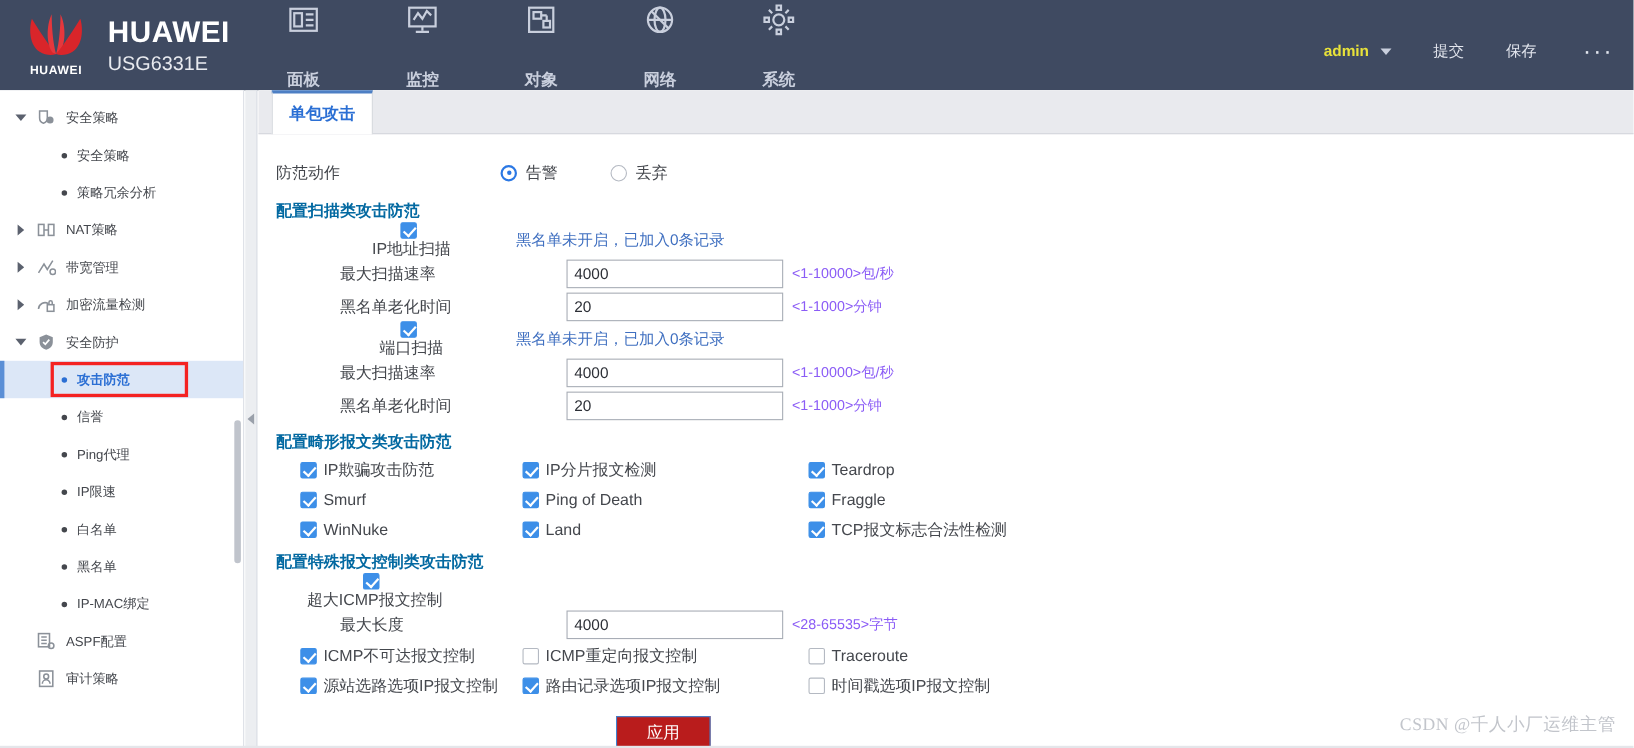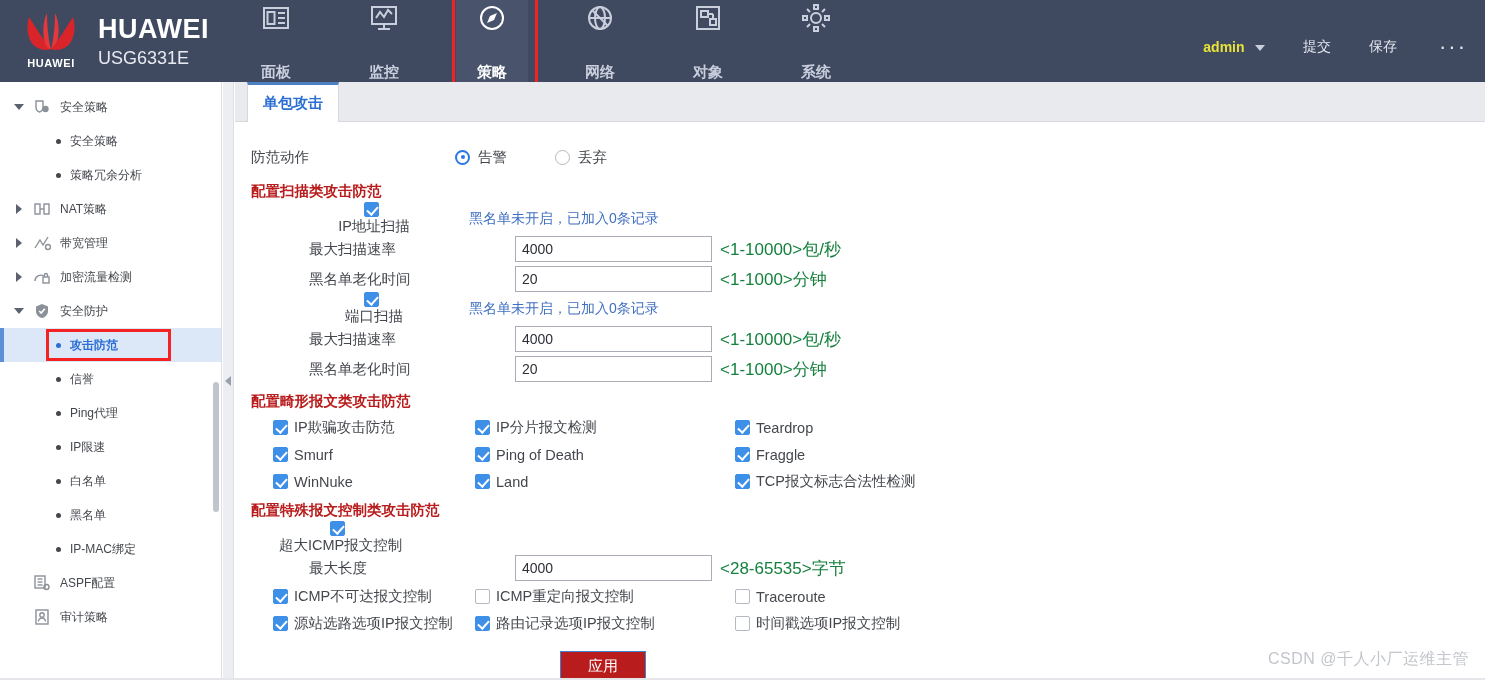--- a/index.html
+++ b/index.html
@@ -144,21 +144,21 @@
     display: flex; align-items: center; justify-content: center;
     color: #2b6fd4; font-size: 15px; font-weight: bold;
     cursor: pointer; padding: 0 14px;
   }
 
   #form { position: relative; padding: 18px 0 0 0; height: 557px; }
 
   .row { display: flex; align-items: center; height: 30px; }
   .lbl-col { width: 220px; padding-left: 16px; font-size: 14.5px; color: #44474d; }
   .section-title {
-    font-size: 14.5px; font-weight: bold; color: #b91c1c;
+    font-size: 14.5px; font-weight: bold; color: #0369a1;
     padding-left: 16px; margin-top: 8px; margin-bottom: 3px;
   }
 
   
   .cb {
     width: 15px; height: 15px; flex: 0 0 15px;
     border: 1px solid #b4b9c2; background: #ffffff;
     border-radius: 2px; position: relative; cursor: pointer;
   }
   .cb.on { background: #3d8fe8; border-color: #3d8fe8; }
@@ -182,38 +182,38 @@
   .indent-1 { padding-left: 38px; flex-direction: column; }
   .indent-2 { padding-left: 74px; }
 
   .inp {
     width: 197px; height: 26px;
     border: 1px solid #a8adb6; background: #ffffff;
     font-size: 14px; color: #2c2f36; padding: 0 6px;
     font-family: "Liberation Sans", sans-serif;
     outline: none;
   }
-  .hint { font-size: 17px; color: #15803d; margin-left: 8px; white-space: nowrap; }
+  .hint { font-size: 13px; color: #8b5cf6; margin-left: 8px; white-space: nowrap; }
 
   .grid3 { display: flex; align-items: center; height: 27px; }
   .col-a { width: 240px; padding-left: 38px; }
   .col-b { width: 260px; }
   .col-c { width: 300px; }
 
   .apply-wrap { display: flex; padding-left: 325px; margin-top: 14px; }
   .btn-apply {
     width: 86px; height: 30px; background: #b91c1c;
     color: #ffffff; font-size: 15px; border: 1px solid #3f82d0;
     cursor: pointer; font-family: "Liberation Sans", sans-serif;
     display:flex; align-items:center; justify-content:center;
   }
 
   #watermark {
     position: absolute; right: 16px; bottom: 10px;
-    color: #c2c5cb; font-size: 16px; letter-spacing: 0.5px;
+    color: #c2c5cb; font-size: 16px; letter-spacing: 0.5px; font-family: Liberation Serif, serif;
   }
   #bottom-rule {
     position: absolute; left: 0; bottom: 0; width: 1485px; height: 2px;
     background: #e4e6ea;
   }
 </style>
 </head>
 <body>
 
 <div id="header">
@@ -256,58 +256,49 @@
         <svg width="30" height="30" viewBox="0 0 30 30" fill="none" stroke="#c9cfdd" stroke-width="2">
           <rect x="3" y="4" width="24" height="17"></rect>
           <polyline points="7,15 11,9 15,14 19,7 23,11"></polyline>
           <line x1="15" y1="21" x2="15" y2="25"></line>
             <line x1="9" y1="26" x2="21" y2="26"></line>
         </svg>
       </span>
       <span class="nav-label">监控</span>
     </div>
 
-    <div class="nav-item active">
-      <span class="nav-icon">
-        <svg width="30" height="30" viewBox="0 0 30 30" fill="none" stroke="#ffffff" stroke-width="2">
-          <circle cx="15" cy="15" r="11"></circle>
-          <polygon points="20,10 17,17 10,20 13,13" fill="#ffffff" stroke="none"></polygon>
-        </svg>
-      </span>
-      <span class="nav-label">策略</span>
-    </div>
-
-    <div class="nav-item">
-      <span class="nav-icon">
-        <svg width="30" height="30" viewBox="0 0 30 30" fill="none" stroke="#c9cfdd" stroke-width="2">
-          <circle cx="15" cy="15" r="11"></circle>
-          <ellipse cx="15" cy="15" rx="5" ry="11"></ellipse>
-          <line x1="4" y1="15" x2="26" y2="15"></line>
-          <line x1="7" y1="7" x2="23" y2="23"></line>
-        </svg>
-      </span>
-      <span class="nav-label">网络</span>
-    </div>
 
     <div class="nav-item">
       <span class="nav-icon">
         <svg width="30" height="30" viewBox="0 0 30 30" fill="none" stroke="#c9cfdd" stroke-width="2">
           <rect x="4" y="4" width="22" height="22"></rect>
           <rect x="8" y="8" width="7" height="6"></rect>
           <rect x="17" y="16" width="6" height="6"></rect>
           <line x1="15" y1="11" x2="20" y2="11"></line>
             <line x1="20" y1="11" x2="20" y2="16"></line>
         </svg>
       </span>
       <span class="nav-label">对象</span>
     </div>
 
     <div class="nav-item">
       <span class="nav-icon">
         <svg width="30" height="30" viewBox="0 0 30 30" fill="none" stroke="#c9cfdd" stroke-width="2">
+          <circle cx="15" cy="15" r="11"></circle>
+          <ellipse cx="15" cy="15" rx="5" ry="11"></ellipse>
+          <line x1="4" y1="15" x2="26" y2="15"></line>
+          <line x1="7" y1="7" x2="23" y2="23"></line>
+        </svg>
+      </span>
+      <span class="nav-label">网络</span>
+    </div>
+
+    <div class="nav-item">
+      <span class="nav-icon">
+        <svg width="30" height="30" viewBox="0 0 30 30" fill="none" stroke="#c9cfdd" stroke-width="2">
           <circle cx="15" cy="15" r="5"></circle>
           <path d="M15 2 l2 0 0 4 -4 0 0 -4 z M15 28 l2 0 0 -4 -4 0 0 4 z M2 15 l0 2 4 0 0 -4 -4 0 z M28 15 l0 2 -4 0 0 -4 4 0 z"></path>
           <path d="M6 6 l3 3 M24 6 l-3 3 M6 24 l3 -3 M24 24 l-3 -3"></path>
         </svg>
       </span>
       <span class="nav-label">系统</span>
     </div>
   </div>
 
   <div id="header-right">

